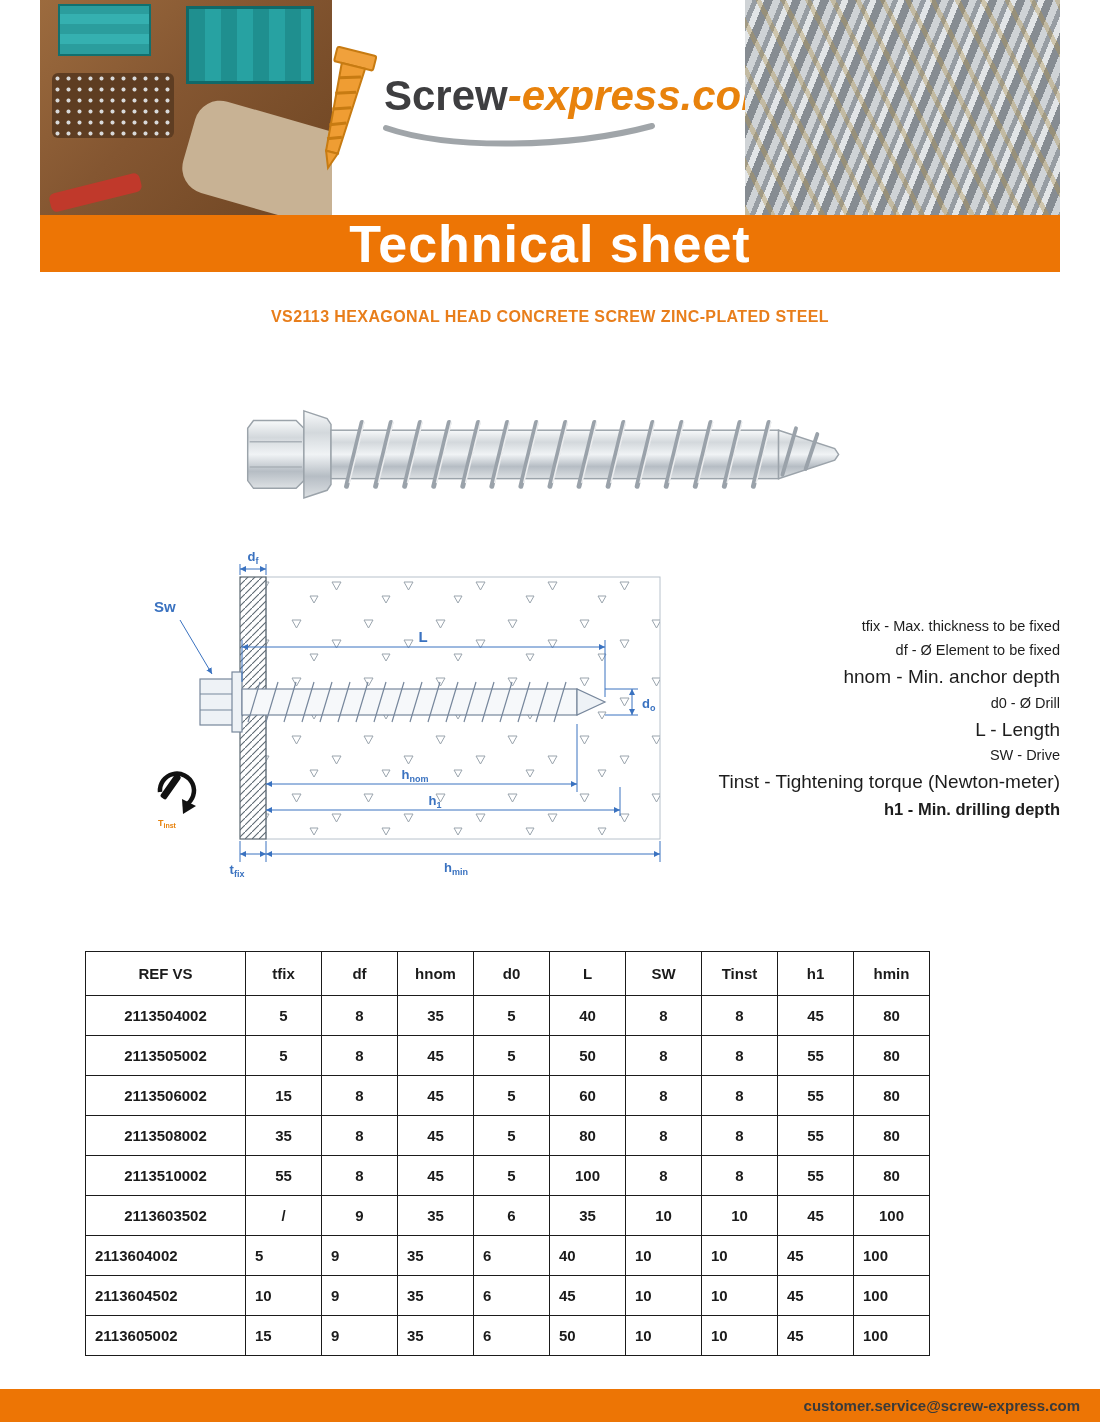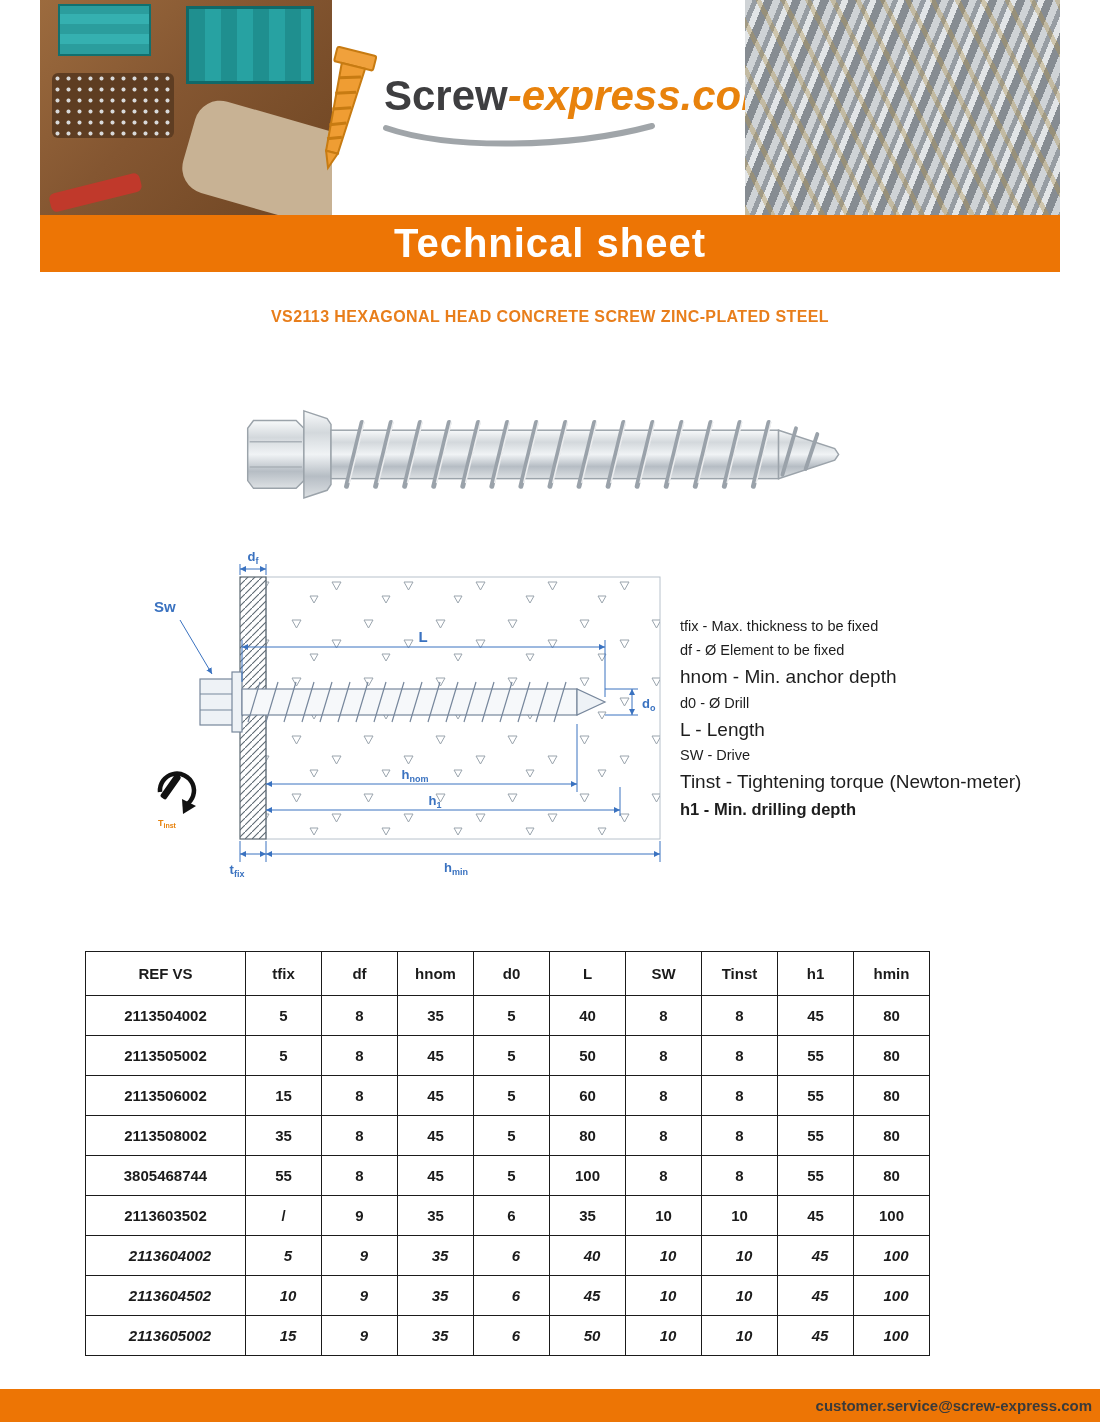--- a/index.html
+++ b/index.html
@@ -32,50 +32,50 @@
 
   .logo-area { position:absolute; left:332px; top:0; width:413px; height:215px; }
   .logo-screw { position:absolute; left:-28px; top:42px; }
   .logo-text { position:absolute; left:52px; top:72px; font-size:42px; font-weight:bold; white-space:nowrap; }
   .logo-dark { color:#3e3e40;text-align:right; }
   .logo-orange { color:#e8820c; font-style:italic; }
   .logo-swoosh { position:absolute; left:48px; top:122px; }
 
   .band { position:absolute; left:40px; top:215px; width:1020px; height:57px;
     background:#ed7505; color:#ffffff; display:flex; align-items:center; justify-content:center;
-    font-size:40px; font-weight:800; letter-spacing:1px; }
+    font-size:52px; font-weight:800; letter-spacing:1px; }
 
   .product-title { position:absolute; top:308px; left:0; width:1100px; text-align:center;
     color:#e87e1b; font-size:16px; font-weight:600; letter-spacing:0.4px; }
 
   .product-image { position:absolute; left:238px; top:372px; width:620px; height:160px; }
 
   
   .diagram { position:absolute; left:140px; top:552px; width:565px; height:340px; }
 
   .legend { position:absolute; left:680px; top:616px; width:380px; }
-  .legend-item { color:#1d1d1d; margin-bottom:3px; }
+  .legend-item { color:#1d1d1d; margin-bottom:3px;text-align:right; }
   .legend-item:nth-child(1), .legend-item:nth-child(2),
   .legend-item:nth-child(4), .legend-item:nth-child(6) { font-size:14.5px; line-height:1.45; }
   .legend-item:nth-child(3), .legend-item:nth-child(5),
   .legend-item:nth-child(7) { font-size:19px; line-height:1.35; }
   .legend-item:nth-child(8), .legend-item:nth-child(9) { font-size:16.5px; line-height:1.4;font-weight:bold; }
 
   
   .spec-table { position:absolute; left:85px; top:903px; width:845px;
     border-collapse:collapse; table-layout:fixed;margin-top:48px; }
   .spec-table col.c-ref { width:160px; }
   .spec-table th, .spec-table td { border:1.2px solid #1b1b1b; font-weight:bold;
     font-size:15px; color:#1b1b1b; text-align:center; height:40px; background:#fff; }
   .spec-table th { height:44px; }
-  .spec-table tbody tr:nth-child(n+7) td { text-align:center; padding-left:9px;font-style:italic; }
+  .spec-table tbody tr:nth-child(n+7) td { text-align:left; padding-left:9px; }
 
   
   .footer { position:absolute; left:0; bottom:0; width:1100px; height:33px; background:#ed7505;
-    display:flex; align-items:center; justify-content:flex-end; padding-right:8px;
+    display:flex; align-items:center; justify-content:flex-end; padding-right:20px;
     color:#3a3a3a; font-weight:bold; font-size:15px; }
 </style>
 </head>
 <body>
 
 <div class="page">
 
   <div class="photo photo-left">
     <div class="pl-box2"></div>
     <div class="pl-tray"></div>
@@ -284,21 +284,21 @@
           <td>8</td>
           <td>45</td>
           <td>5</td>
           <td>80</td>
           <td>8</td>
           <td>8</td>
           <td>55</td>
           <td>80</td>
         </tr>
         <tr>
-          <td>3805468744</td>
+          <td>2113510002</td>
           <td>55</td>
           <td>8</td>
           <td>45</td>
           <td>5</td>
           <td>100</td>
           <td>8</td>
           <td>8</td>
           <td>55</td>
           <td>80</td>
         </tr>

